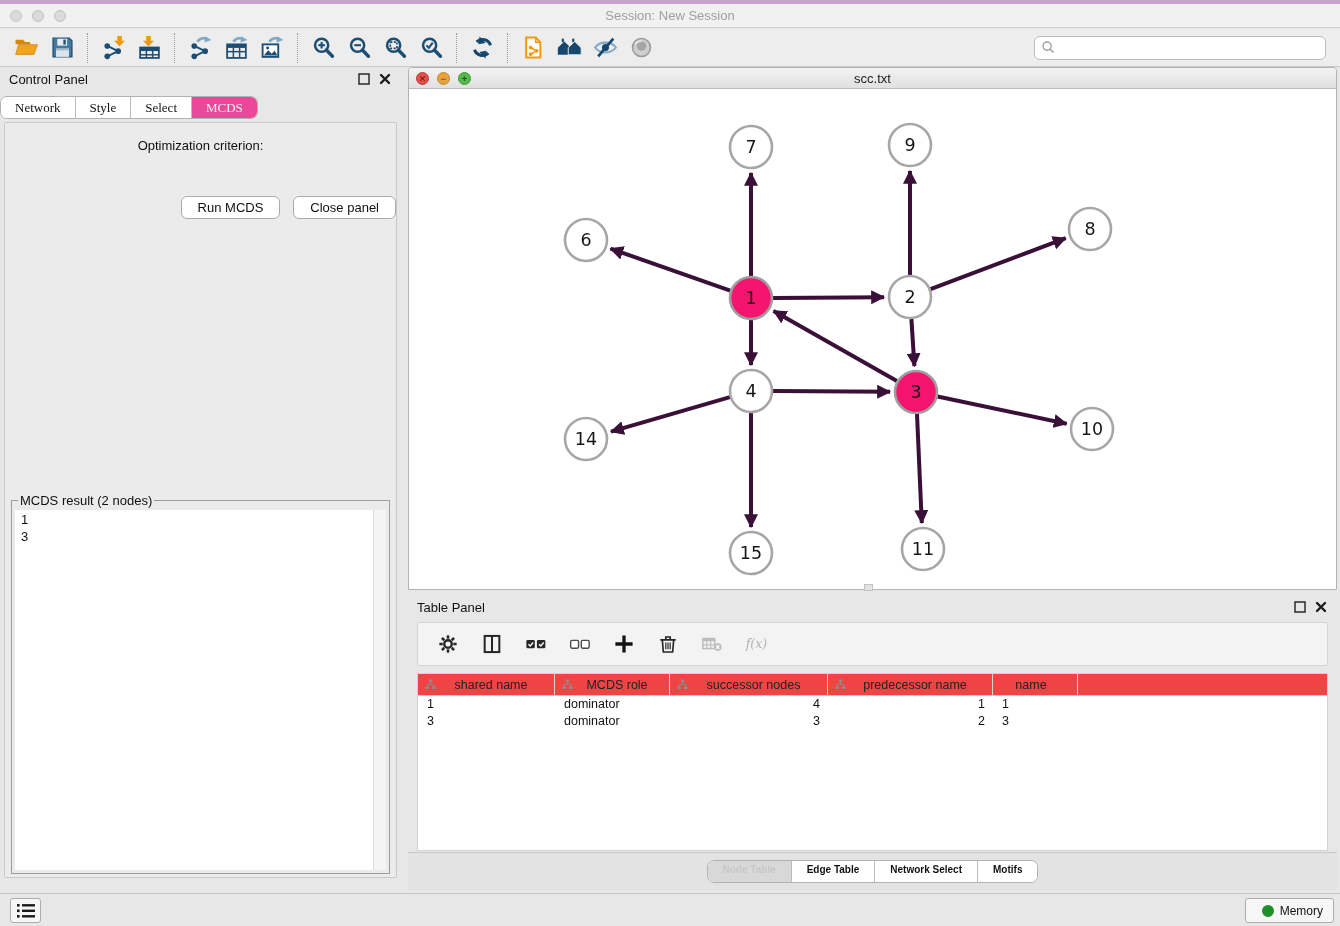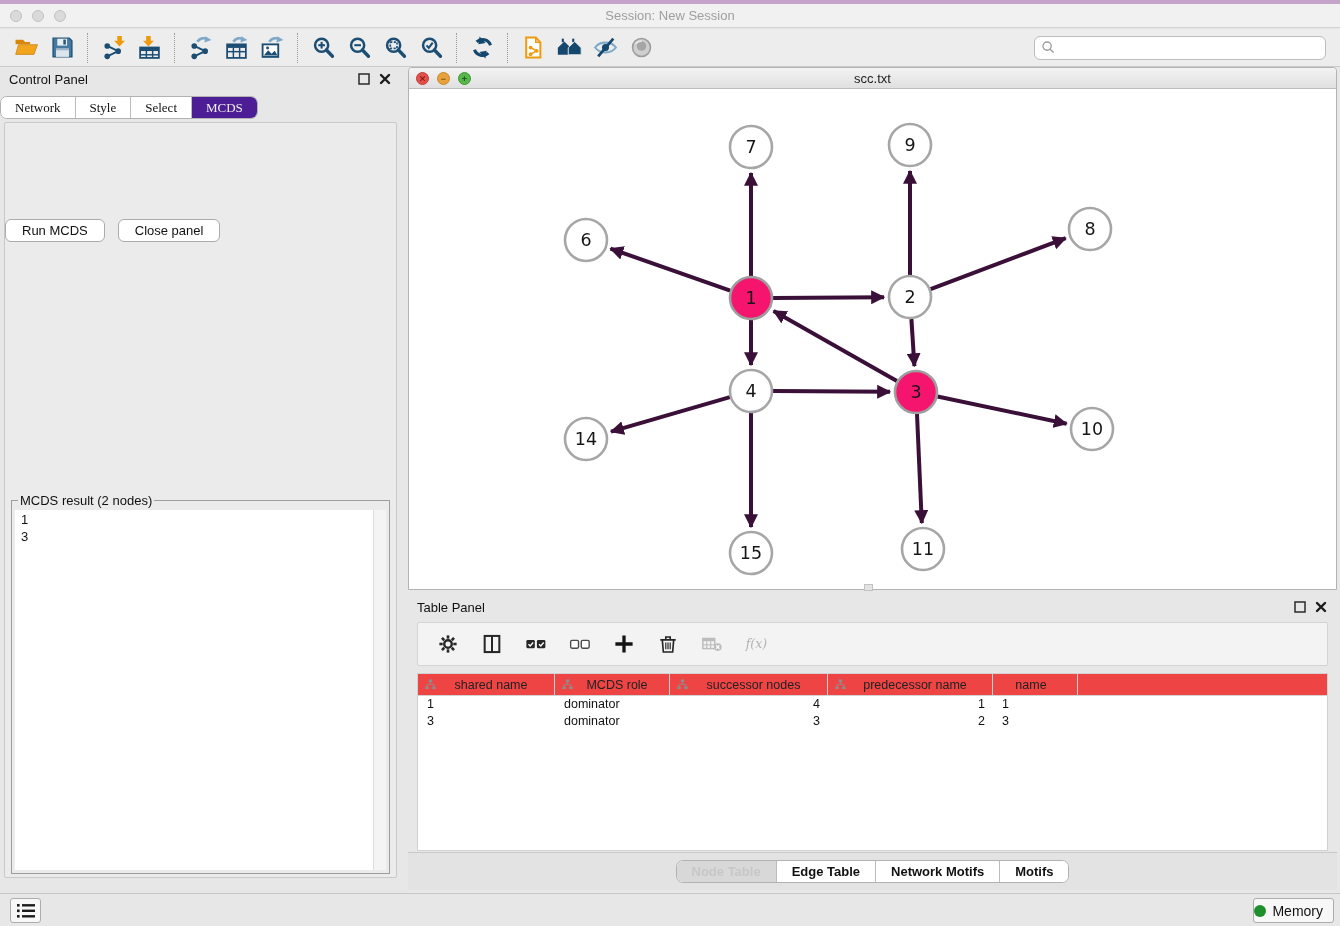--- a/index.html
+++ b/index.html
@@ -26,26 +26,26 @@
   .panel-title { position:absolute; left:9px; top:5px; font-size:13px; color:#111; }
   .win-btns { position:absolute; right:10px; top:6px; display:flex; gap:9px; align-items:center; }
   .win-btns svg { width:12px; height:12px; }
 
   
   .control-panel { position:absolute; left:0; top:67px; width:401px; height:813px; }
   .cp-tabs { position:absolute; top:29px; left:0; right:0; display:flex; justify-content:flex-start;font-family:Liberation Serif, serif; }
   .seg { display:flex; border:1px solid #b2b2b2; border-radius:7px; overflow:hidden; background:#fff; height:23px; }
   .seg .tab { padding:3px 14px; font-size:13px; border-left:1px solid #bcbcbc; background:#fff; color:#111; white-space:nowrap; }
   .seg .tab:first-child { border-left:none; }
-  .seg .tab.active { background:#4c1d95; color:#efefef; }
+  .seg .tab.active { background:#ec4899; color:#efefef; }
   .cp-content { position:absolute; left:4px; right:4px; top:55px; bottom:2px; border:1px solid #c9c9c9; border-radius:2px; background:#ebebeb; }
   .opt-label { position:absolute; top:15px; left:0; right:0; text-align:center; font-size:13px; color:#111; }
   .opt-select { position:absolute; left:41px; top:38px; width:311px; height:25px; background:#fff; border:1px solid #b5b5b5; border-radius:6px; font-size:13px; display:flex; align-items:center; padding:0 8px 0 10px; }
   .opt-select .sel-text { flex:1; }
-  .cp-buttons { position:absolute; top:73px; left:0; right:0; display:flex; justify-content:flex-start; gap:13px;margin-top:23px; }
+  .cp-buttons { position:absolute; top:73px; left:0; right:0; display:flex; justify-content:flex-end; gap:13px; }
   .btn { height:23px; padding:0 16px; background:#fff; border:1px solid #ababab; border-radius:6px; font-size:13px; color:#111; }
   .result-fieldset { position:absolute; left:6px; right:6px; top:370px; bottom:3px; border:1px solid #9d9d9d; background:#ebebeb; }
   .result-fieldset legend { font-size:13px; color:#111; margin-left:6px; padding:0 2px; }
   .result-box { position:absolute; left:3px; right:3px; top:2px; bottom:3px; background:#fff; overflow:hidden; }
   .result-lines { padding:1px 6px; font-size:13px; line-height:17px; color:#111; white-space:pre; }
   .result-scroll { position:absolute; right:0; top:0; bottom:0; width:13px; background:#f4f4f4; border-left:1px solid #ddd; }
 
   
   .network-window { position:absolute; left:408px; top:67px; width:929px; height:523px; background:#fff; border:1px solid #b3b3b3; border-radius:4px 4px 0 0; }
   .nw-titlebar { position:absolute; left:0; top:0; right:0; height:21px; background:linear-gradient(#f3f3f3,#e0e0e0); border-bottom:1px solid #bdbdbd; border-radius:4px 4px 0 0; }
@@ -65,27 +65,27 @@
   .tp-toolbar .ticon { width:24px; height:24px; display:flex; align-items:center; justify-content:flex-end; background:none; border:none; }
   .tp-toolbar .ticon svg { width:22px; height:22px; }
   .tp-table { position:absolute; left:9px; right:9px; top:78px; bottom:39px; background:#fff; border:1px solid #d2d2d2; overflow:hidden; }
   .tp-header { display:flex; height:22px; background:#ef4444; border-bottom:1px solid #d2d2d2; }
   .th-cell { display:flex; align-items:center; border-right:1px solid #d2d2d2; font-size:12.5px; color:#222; position:relative; }
   .th-cell svg { margin-left:7px; }
   .th-label { flex:1; text-align:center; padding-right:8px; }
   .tp-row { display:flex; height:17px; font-size:12.5px; color:#111; }
   .td-cell { padding-top:1px; }
   .tp-footer { position:absolute; left:0; right:0; bottom:0; height:38px; background:#e3e3e3; border-top:1px solid #c8c8c8; display:flex; align-items:center; justify-content:center; }
-  .tp-footer .seg .tab { font-weight:bold; font-size:13px; padding:3px 15px; }
+  .tp-footer .seg .tab { font-weight:bold; font-size:10px; padding:3px 15px; }
   .tp-footer .seg .tab.active { background:#d8d8d8; color:#c7c7c7; }
 
   
   .statusbar { position:absolute; left:0; top:893px; width:1340px; height:33px; background:#e7e7e7; border-top:1px solid #c6c6c6; }
   .sb-list-btn { position:absolute; left:10px; top:4px; width:31px; height:25px; background:#f7f7f7; border:1px solid #adadad; border-radius:3px; display:flex; align-items:center; justify-content:center; }
-  .sb-memory { position:absolute; right:6px; top:4px; height:25px; background:#f7f7f7; border:1px solid #adadad; border-radius:3px; display:flex; align-items:center; gap:6px; padding:0 10px 0 0; font-size:14px; color:#111;margin-left:38px; }
+  .sb-memory { position:absolute; right:6px; top:4px; height:25px; background:#f7f7f7; border:1px solid #adadad; border-radius:3px; display:flex; align-items:center; gap:6px; padding:0 10px 0 16px; font-size:12px; color:#111;margin-left:38px; }
   .mem-dot { width:12px; height:12px; border-radius:50%; background:#1e8f2b; }
 </style>
 </head>
 <body>
 
 <div class="mac-strip"></div>
 
 <div class="titlebar">
   <div class="traffic-inactive">
     <span></span>
@@ -276,20 +276,21 @@
   </div>
   <div class="cp-tabs">
       <div class="seg" id="cp-tabs">
         <div class="tab">Network</div>
         <div class="tab">Style</div>
         <div class="tab">Select</div>
         <div class="tab active">MCDS</div>
       </div>
     </div>
   <div class="cp-content">
+    <div class="opt-label">Optimization criterion:</div>
     <div class="cp-buttons">
       <button class="btn">Run MCDS</button>
       <button class="btn">Close panel</button>
     </div>
     <fieldset class="result-fieldset">
       <legend>MCDS result (2 nodes)</legend>
       <div class="result-box">
         <div class="result-lines" id="result-lines">1
 3</div>
         <div class="result-scroll"></div>
@@ -526,21 +527,21 @@
           <div class="td-cell" style="width: 158px; text-align: right; padding: 1px 8px 0px 0px;">3</div>
           <div class="td-cell" style="width: 165px; text-align: right; padding: 1px 8px 0px 0px;">2</div>
           <div class="td-cell" style="width: 85px; text-align: left; padding: 1px 0px 0px 9px;">3</div>
         </div>
       </div>
   </div>
   <div class="tp-footer">
     <div class="seg" id="tp-tabs">
         <div class="tab active">Node Table</div>
         <div class="tab">Edge Table</div>
-        <div class="tab">Network Motifs</div>
+        <div class="tab">Network Select</div>
         <div class="tab">Motifs</div>
       </div>
   </div>
 </div>
 
 <div class="statusbar">
   <button class="sb-list-btn">
     <svg viewBox="0 0 22 18" width="22" height="18">
       <g fill="#1b1b1b">
           <rect x="2" y="2" width="2.6" height="2.6"></rect>

